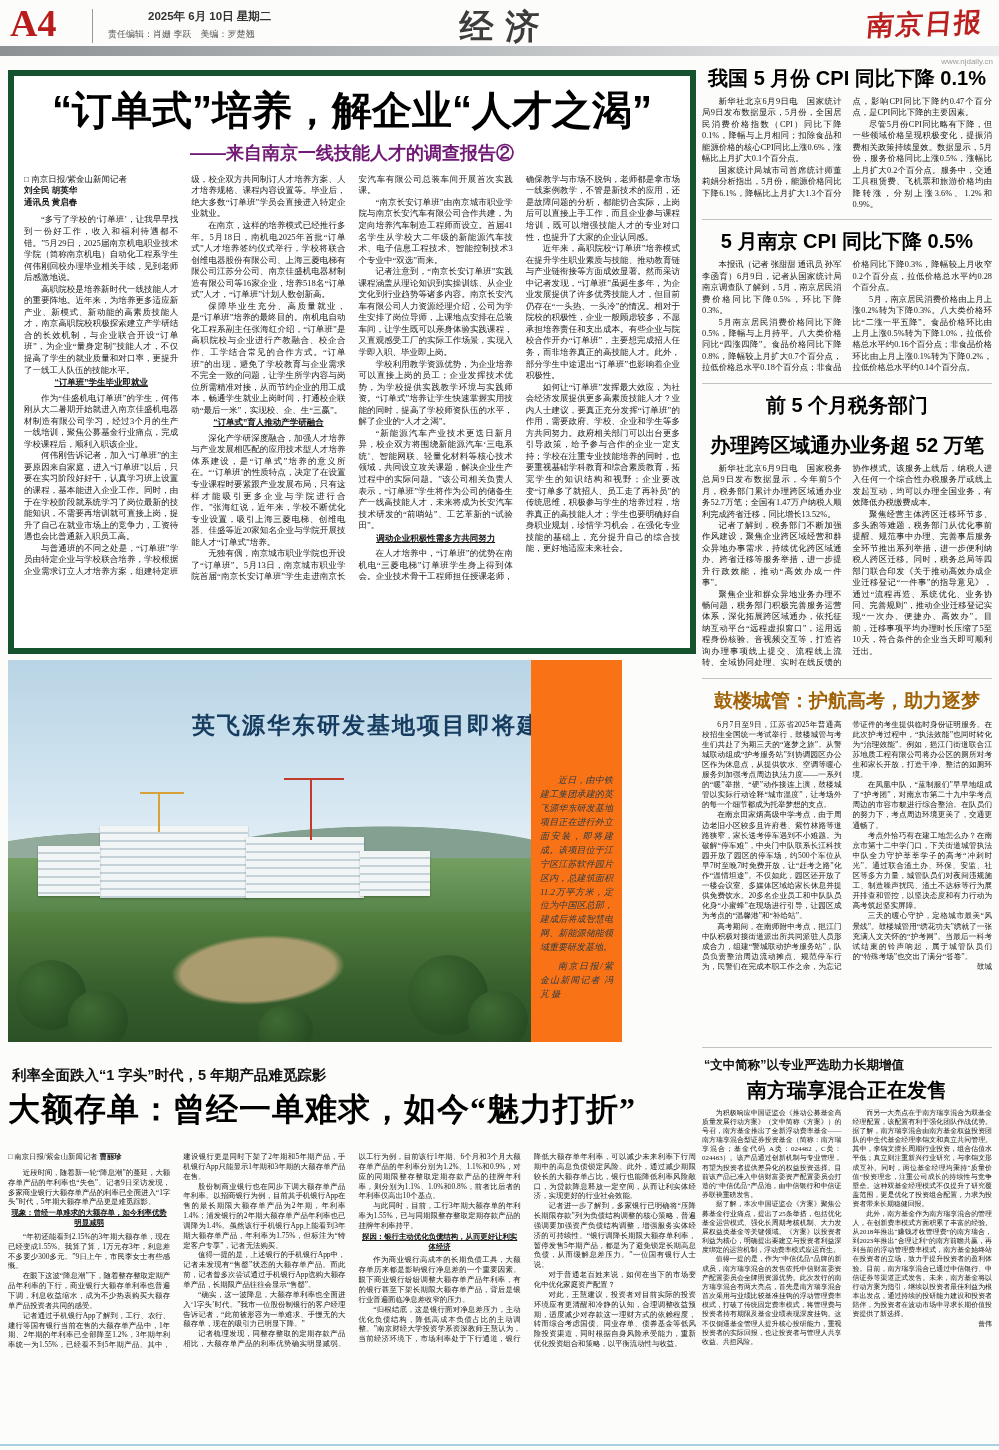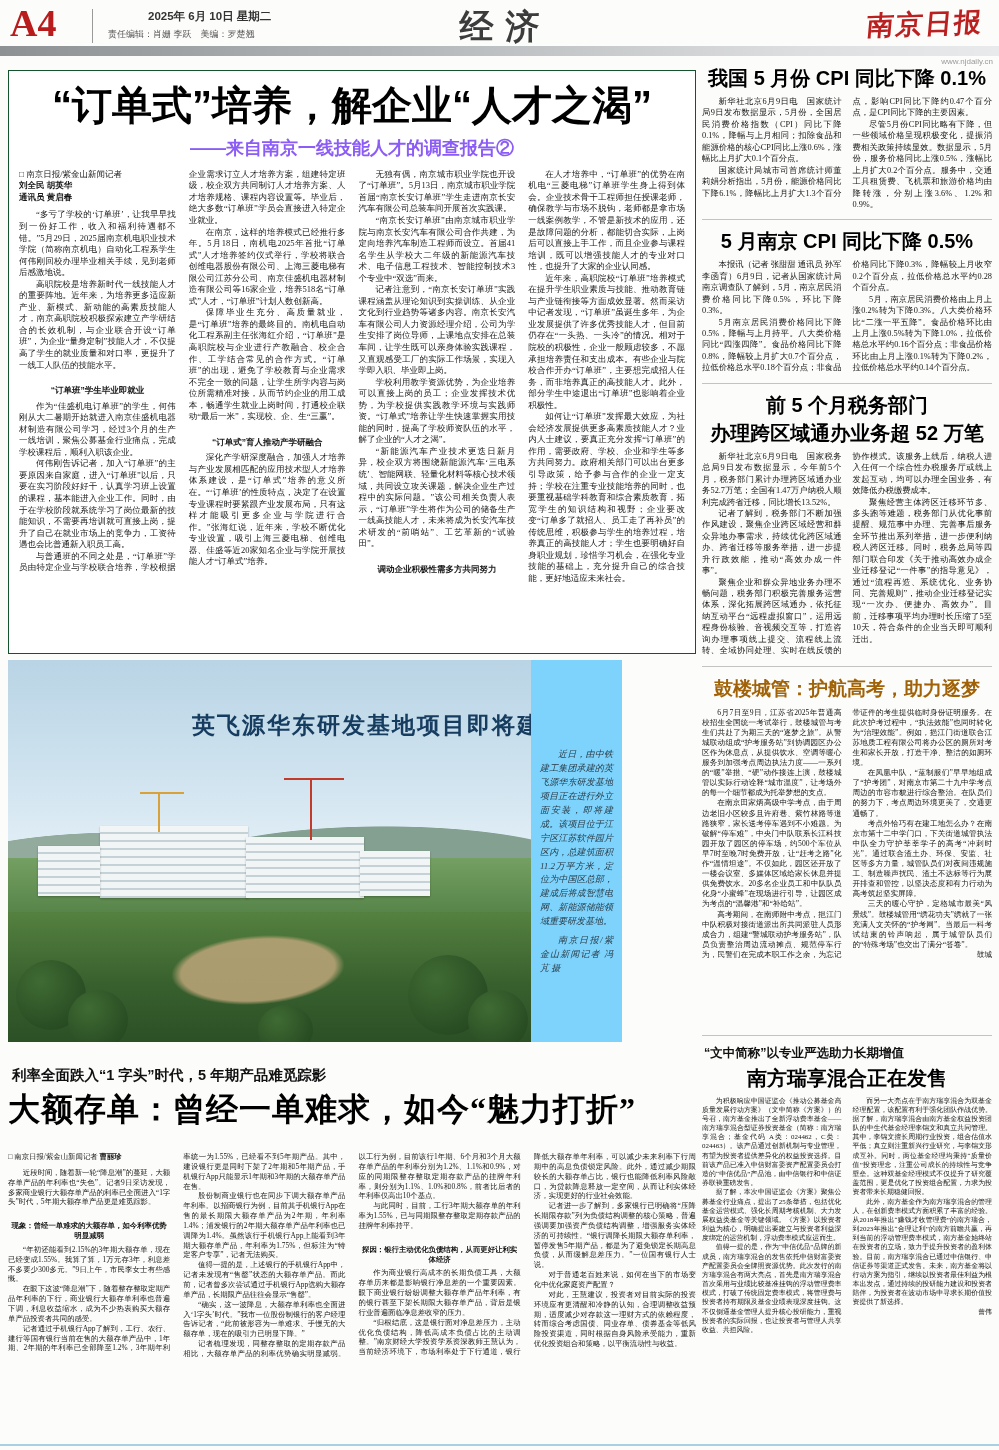--- a/index.html
+++ b/index.html
@@ -12,30 +12,30 @@
   .hdr-editors{position:absolute;left:108px;top:28px;font:400 9px "Liberation Sans",sans-serif;color:#555;}
   .section-title{position:absolute;left:0;right:0;top:4px;text-align:center;
         font:900 34px "Liberation Sans",sans-serif;color:#3c3c3c;letter-spacing:12px;padding-left:12px;}
   .masthead{position:absolute;right:16px;top:6px;font:900 27px "DejaVu Serif",serif;color:#b9201f;
         transform:skewX(-7deg) rotate(-2deg);letter-spacing:2px;}
   .grad-bar{position:absolute;left:0;top:46px;width:999px;height:10px;
         background:linear-gradient(90deg,#8d9194,#b9bcbe 45%,#dcdedf 80%,#e9eaeb);}
   .website{position:absolute;right:6px;top:57px;font:400 8px "Liberation Sans",sans-serif;color:#9a9a9a;}
   
   p{margin:0;text-indent:2em;text-align:justify;}
-  .subhd{font-weight:700;text-align:center;text-indent:0;margin:14px 0 4px;
-         font-family:"Liberation Sans",sans-serif;break-inside:avoid;}
+  .subhd{font-weight:700;text-align:center;text-indent:0;margin:1px 0 4px;
+         font-family:"Liberation Sans",sans-serif;break-inside:avoid;text-decoration:underline;}
   .sign{text-align:right;text-indent:0;font-weight:400;}
   .byline{text-indent:0;margin-bottom:6px;}
   .byline b{font-family:"Liberation Sans",sans-serif;}
   
   .main-box{position:absolute;left:8px;top:70px;width:688px;height:584px;box-sizing:border-box;
-        border:1px solid #14532d;background:#fff;padding:10px 10px 6px;}
+        border:6px solid #14532d;background:#fff;padding:10px 10px 6px;}
   .main-hl{font:900 40px "Liberation Sans",sans-serif;color:#000;text-align:center;line-height:1.12;margin:2px 0 0;}
-  .main-sub{font:700 18px "Liberation Sans",sans-serif;color:#8b5cf6;text-align:center;margin:8px 0 9px;}
+  .main-sub{font:700 18px "Liberation Sans",sans-serif;color:#701a75;text-align:center;margin:8px 0 9px;}
   .main-cols{height:472px;overflow:hidden;column-count:4;column-gap:13px;
         font-size:8.5px;line-height:1.36;color:#181818;}
   
   .right-col{position:absolute;left:702px;top:62px;width:290px;}
   .r-hl{font:800 20px "Liberation Sans",sans-serif;color:#000;text-align:center;line-height:1.2;margin:4px 0 6px;}
   .r-hl2{font:800 19px "Liberation Sans",sans-serif;color:#a16207;text-align:center;margin:4px 0 6px;}
   .col2{column-count:2;column-gap:11px;font-size:8.3px;line-height:1.38;overflow:hidden;}
   .cg-body{font-size:7.6px;line-height:1.33;height:318px;}
   .fund-body{font-size:6.9px;line-height:1.33;height:326px;}
   .divider{border:0;border-top:1px solid #c3c3c3;margin:9px 0;}
@@ -66,21 +66,21 @@
   .ph-tree{position:absolute;border-radius:50%;
         background:radial-gradient(circle at 35% 30%,#3f6b33,#20401d);}
   .t1{left:8px;top:300px;width:70px;height:70px;}
   .t2{left:60px;top:330px;width:60px;height:60px;}
   .t3{left:400px;top:295px;width:80px;height:80px;}
   .t4{left:460px;top:330px;width:60px;height:60px;}
   .t5{left:250px;top:345px;width:55px;height:50px;}
   .photo-title{position:absolute;left:184px;top:50px;font:700 23px "Liberation Sans",sans-serif;
         color:#163c60;letter-spacing:2px;}
   .photo-caption{position:absolute;right:0;top:0;width:91px;height:424px;box-sizing:border-box;
-        background:#7dd3fc;padding:88px 9px 8px;font-style:italic;font-size:9px;line-height:1.55;
+        background:#f97316;padding:114px 9px 8px;font-style:italic;font-size:9px;line-height:1.55;
         color:#2b3b47;text-align:justify;}
   .photo-caption p{text-indent:2em;}
   .photo-caption .credit{margin-top:5px;}
   
   .deposit{position:absolute;left:8px;top:1066px;width:688px;height:378px;overflow:hidden;}
   .dep-kicker{font:700 14.5px "Liberation Sans",sans-serif;color:#111;margin:0 0 3px 4px;}
   .dep-hl{font:900 32px "Liberation Serif",serif;color:#000;text-align:left;letter-spacing:1px;margin:0 0 20px;}
   .dep-cols{height:300px;overflow:hidden;column-count:4;column-gap:13px;
         font-size:7.4px;line-height:1.33;color:#181818;}
   .page-bottom{position:absolute;left:0;top:1444px;width:999px;height:2px;background:#a9cfe2;}
@@ -147,21 +147,21 @@
       <div class="col2">
         <p>本报讯（记者 张甜甜 通讯员 孙军 李函育）6月9日，记者从国家统计局南京调查队了解到，5月，南京居民消费价格同比下降0.5%，环比下降0.3%。</p>
         <p>5月南京居民消费价格同比下降0.5%，降幅与上月持平。八大类价格同比“四涨四降”。食品价格同比下降0.8%，降幅较上月扩大0.7个百分点，拉低价格总水平0.18个百分点；非食品价格同比下降0.3%，降幅较上月收窄0.2个百分点，拉低价格总水平约0.28个百分点。</p>
         <p>5月，南京居民消费价格由上月上涨0.2%转为下降0.3%。八大类价格环比“二涨一平五降”。食品价格环比由上月上涨0.5%转为下降1.0%，拉低价格总水平约0.16个百分点；非食品价格环比由上月上涨0.1%转为下降0.2%，拉低价格总水平约0.14个百分点。</p>
       </div>
     </div>
     <hr class="divider">
 
     <div>
       <div class="r-hl" style="margin-bottom:0;">前 5 个月税务部门</div>
-      <div class="r-hl" style="margin-top:4px;">办理跨区域通办业务超 52 万笔</div>
+      <div class="r-hl" style="margin-top:16px;">办理跨区域通办业务超 52 万笔</div>
       <div class="col2">
         <p>新华社北京6月9日电　国家税务总局9日发布数据显示，今年前5个月，税务部门累计办理跨区域通办业务52.7万笔；全国有1.47万户纳税人顺利完成跨省迁移，同比增长13.52%。</p>
         <p>记者了解到，税务部门不断加强作风建设，聚焦企业跨区域经营和群众异地办事需求，持续优化跨区域通办、跨省迁移等服务举措，进一步提升行政效能，推动“高效办成一件事”。</p>
         <p>聚焦企业和群众异地业务办理不畅问题，税务部门积极完善服务运营体系，深化拓展跨区域通办，依托征纳互动平台“远程虚拟窗口”，运用远程身份核验、音视频交互等，打造咨询办理事项线上提交、流程线上流转、全域协同处理、实时在线反馈的协作模式。该服务上线后，纳税人进入任何一个综合性办税服务厅或线上发起互动，均可以办理全国业务，有效降低办税缴费成本。</p>
         <p>聚焦经营主体跨区迁移环节多、多头跑等难题，税务部门从优化事前提醒、规范事中办理、完善事后服务全环节推出系列举措，进一步便利纳税人跨区迁移。同时，税务总局等四部门联合印发《关于推动高效办成企业迁移登记“一件事”的指导意见》，通过“流程再造、系统优化、业务协同、完善规则”，推动企业迁移登记实现“一次办、便捷办、高效办”。目前，迁移事项平均办理时长压缩了5至10天，符合条件的企业当天即可顺利迁出。</p>
       </div>
     </div>
     <hr class="divider">
 
     <div>

